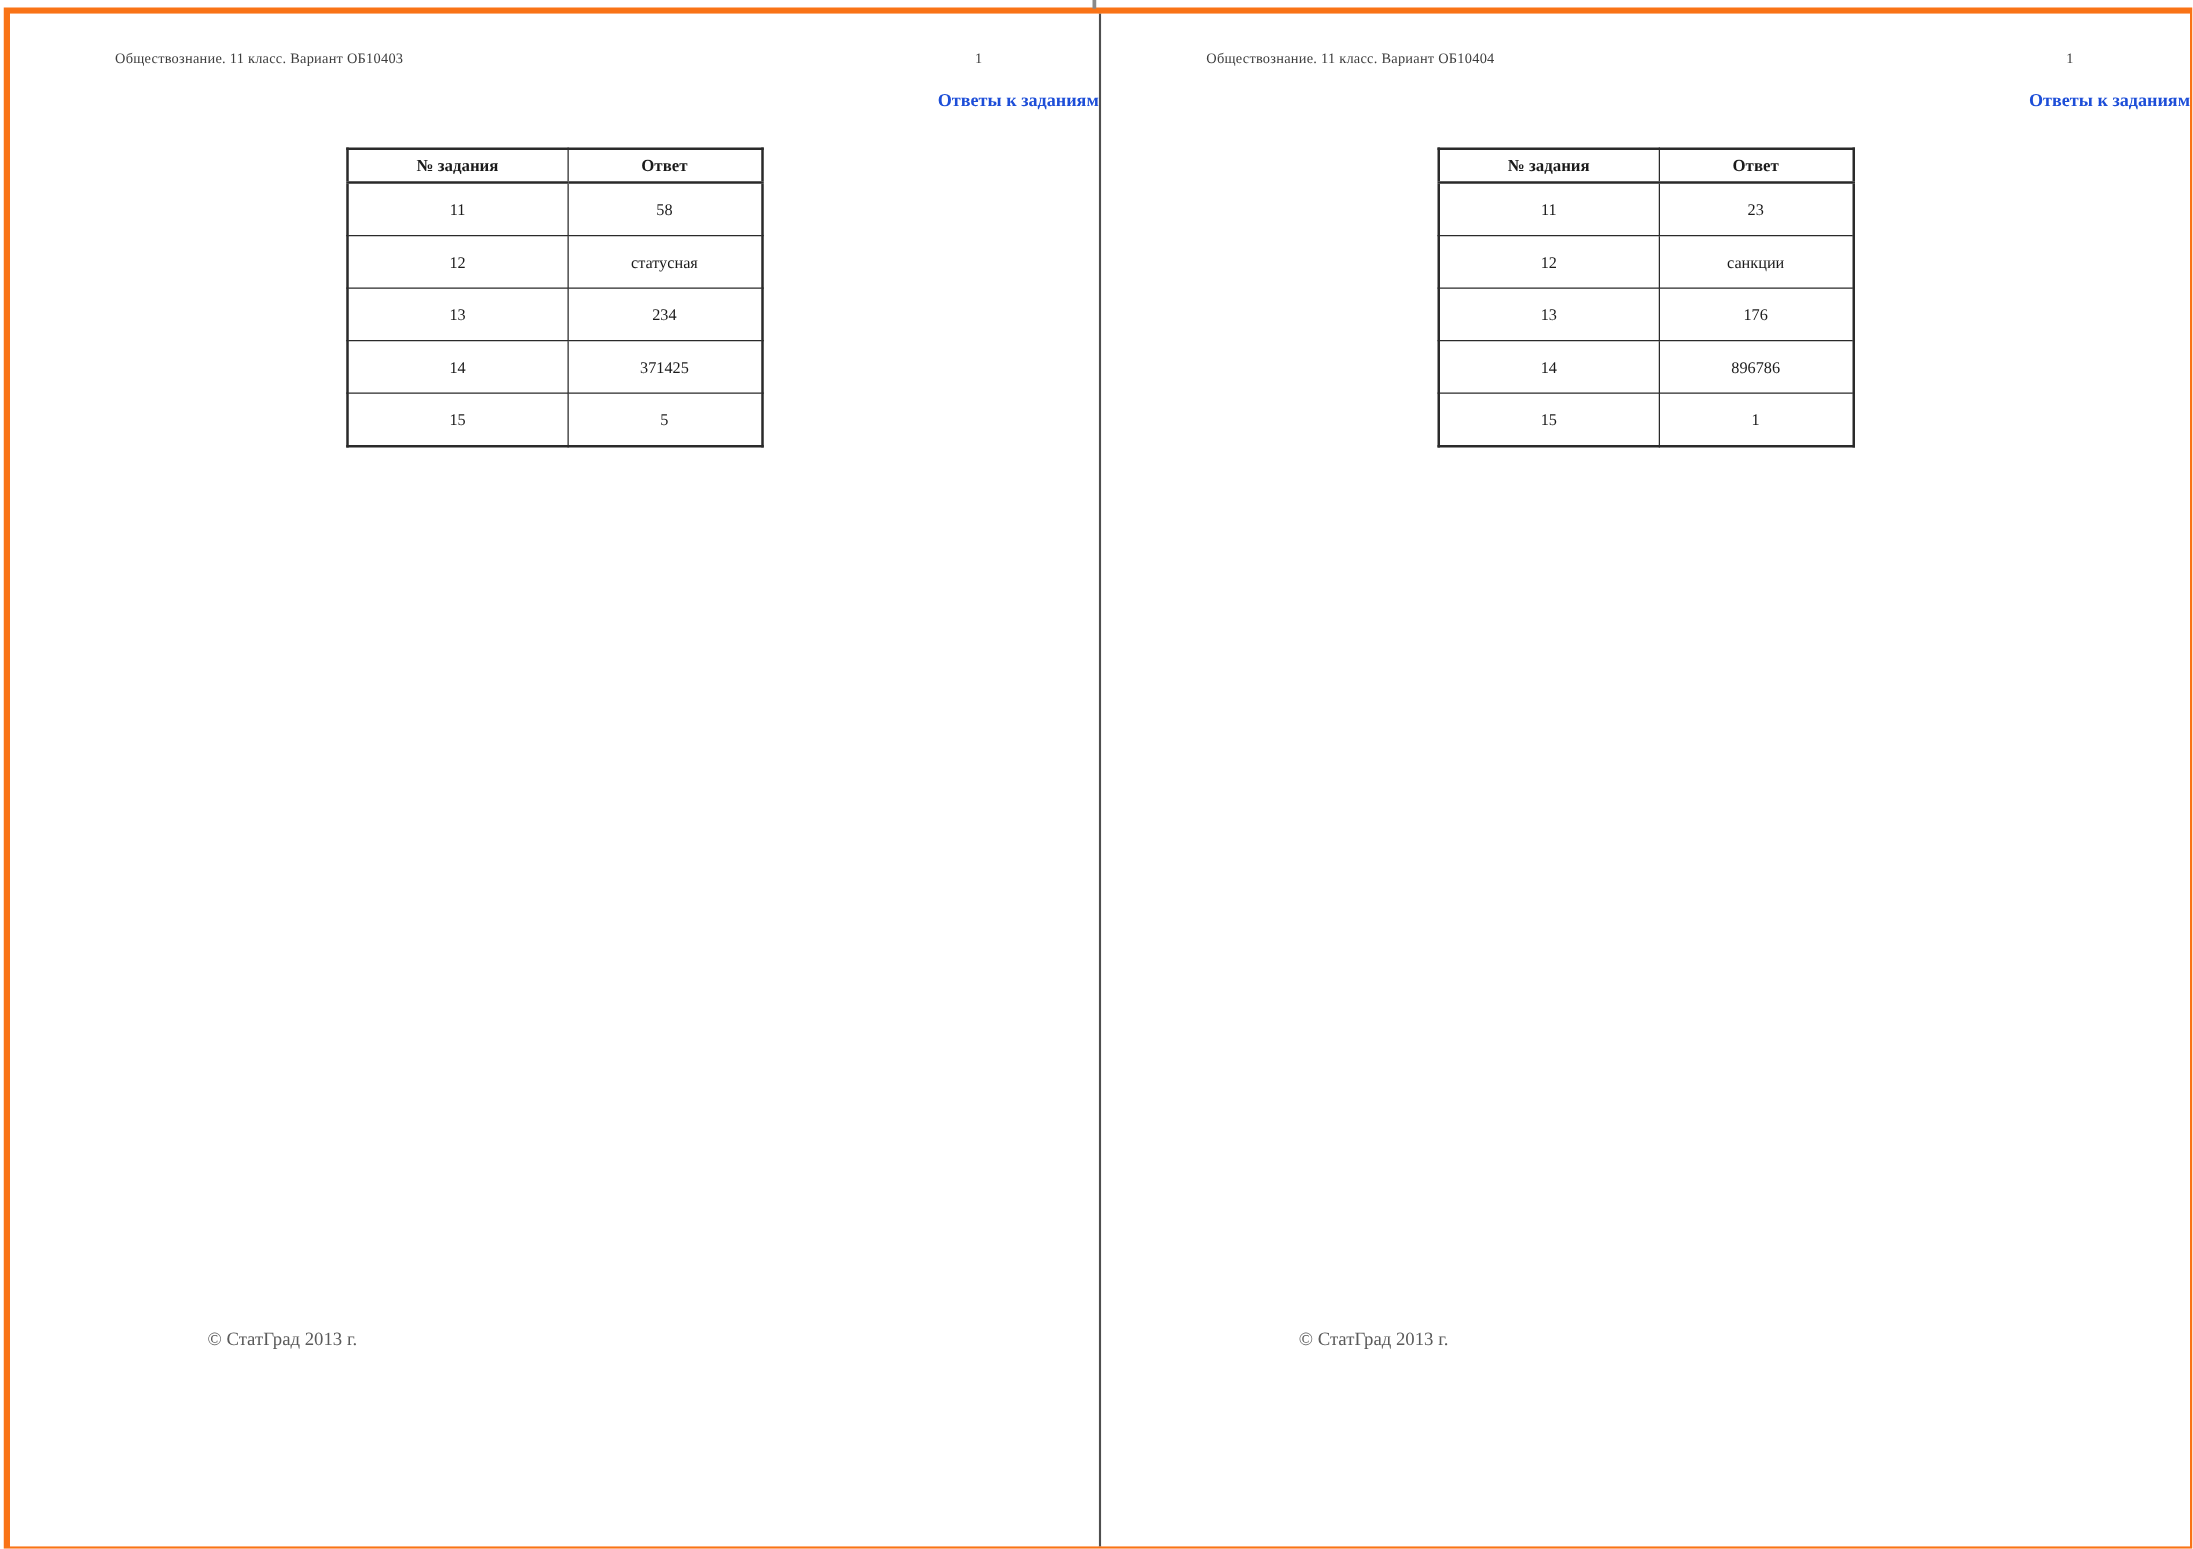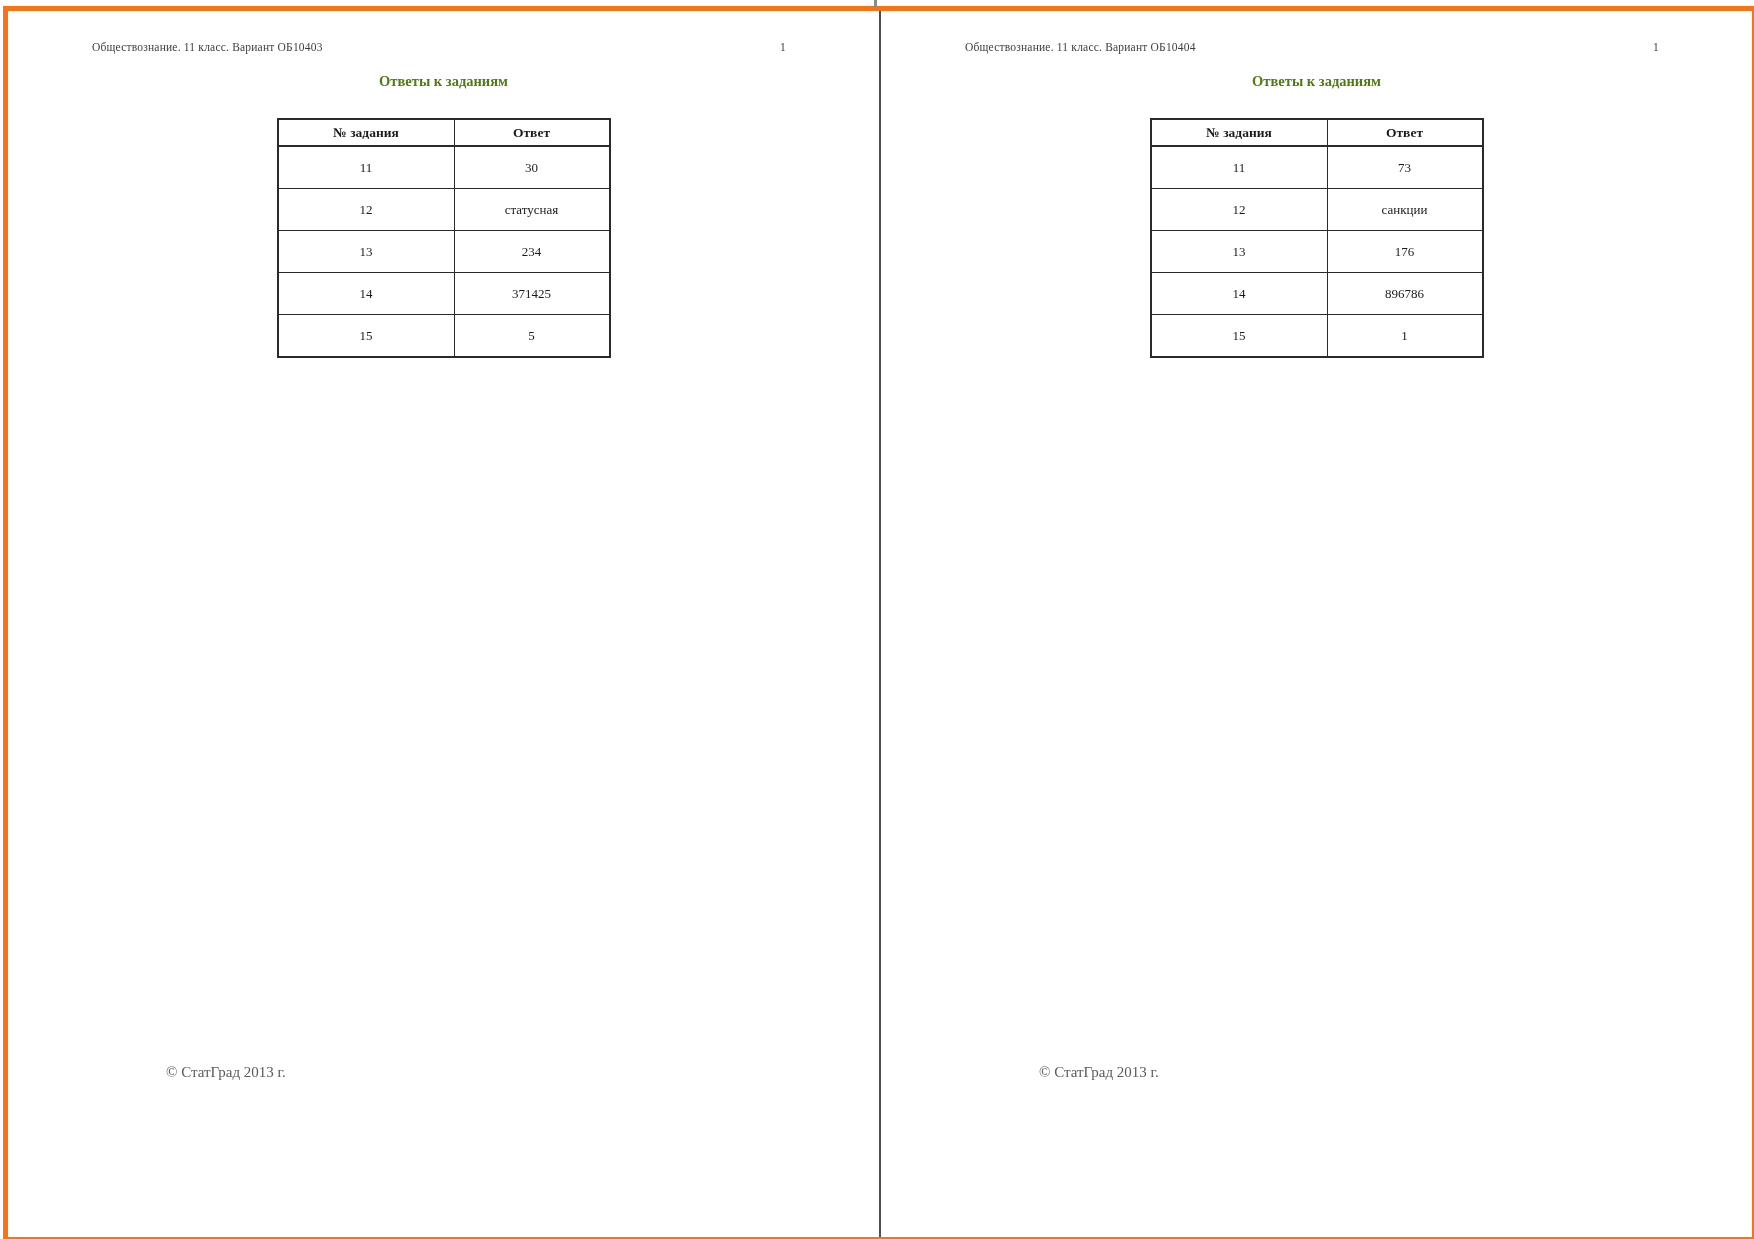--- a/index.html
+++ b/index.html
@@ -50,25 +50,25 @@
     align-items: flex-start;
     margin-top: 29px;
     padding: 0 93px 0 84px;
     font-size: 11.5px;
     line-height: 14px;
     color: #3d3d3d;
     letter-spacing: 0.2px;
   }
   .answers-title {
     margin-top: 18px;
-    text-align: center;
+    text-align: right;
     font-weight: bold;
     font-size: 14.5px;
     line-height: 18px;
-    color: #4d7c0f;
+    color: #1d4ed8;
   }
   table.answers-table {
     margin: 28px auto 0 auto;
     border-collapse: collapse;
     border: 2px solid #2a2a2a;
     font-size: 13px;
     color: #1b1b1b;
   }
   table.answers-table th {
     width: 173px;
@@ -115,21 +115,21 @@
       <table class="answers-table">
         <thead>
           <tr>
             <th class="col-task">№ задания</th>
             <th class="col-answer">Ответ</th>
           </tr>
         </thead>
         <tbody>
           <tr>
             <td>11</td>
-            <td>30</td>
+            <td>58</td>
           </tr>
           <tr>
             <td>12</td>
             <td>статусная</td>
           </tr>
           <tr>
             <td>13</td>
             <td>234</td>
           </tr>
           <tr>
@@ -156,21 +156,21 @@
       <table class="answers-table">
         <thead>
           <tr>
             <th class="col-task">№ задания</th>
             <th class="col-answer">Ответ</th>
           </tr>
         </thead>
         <tbody>
           <tr>
             <td>11</td>
-            <td>73</td>
+            <td>23</td>
           </tr>
           <tr>
             <td>12</td>
             <td>санкции</td>
           </tr>
           <tr>
             <td>13</td>
             <td>176</td>
           </tr>
           <tr>

